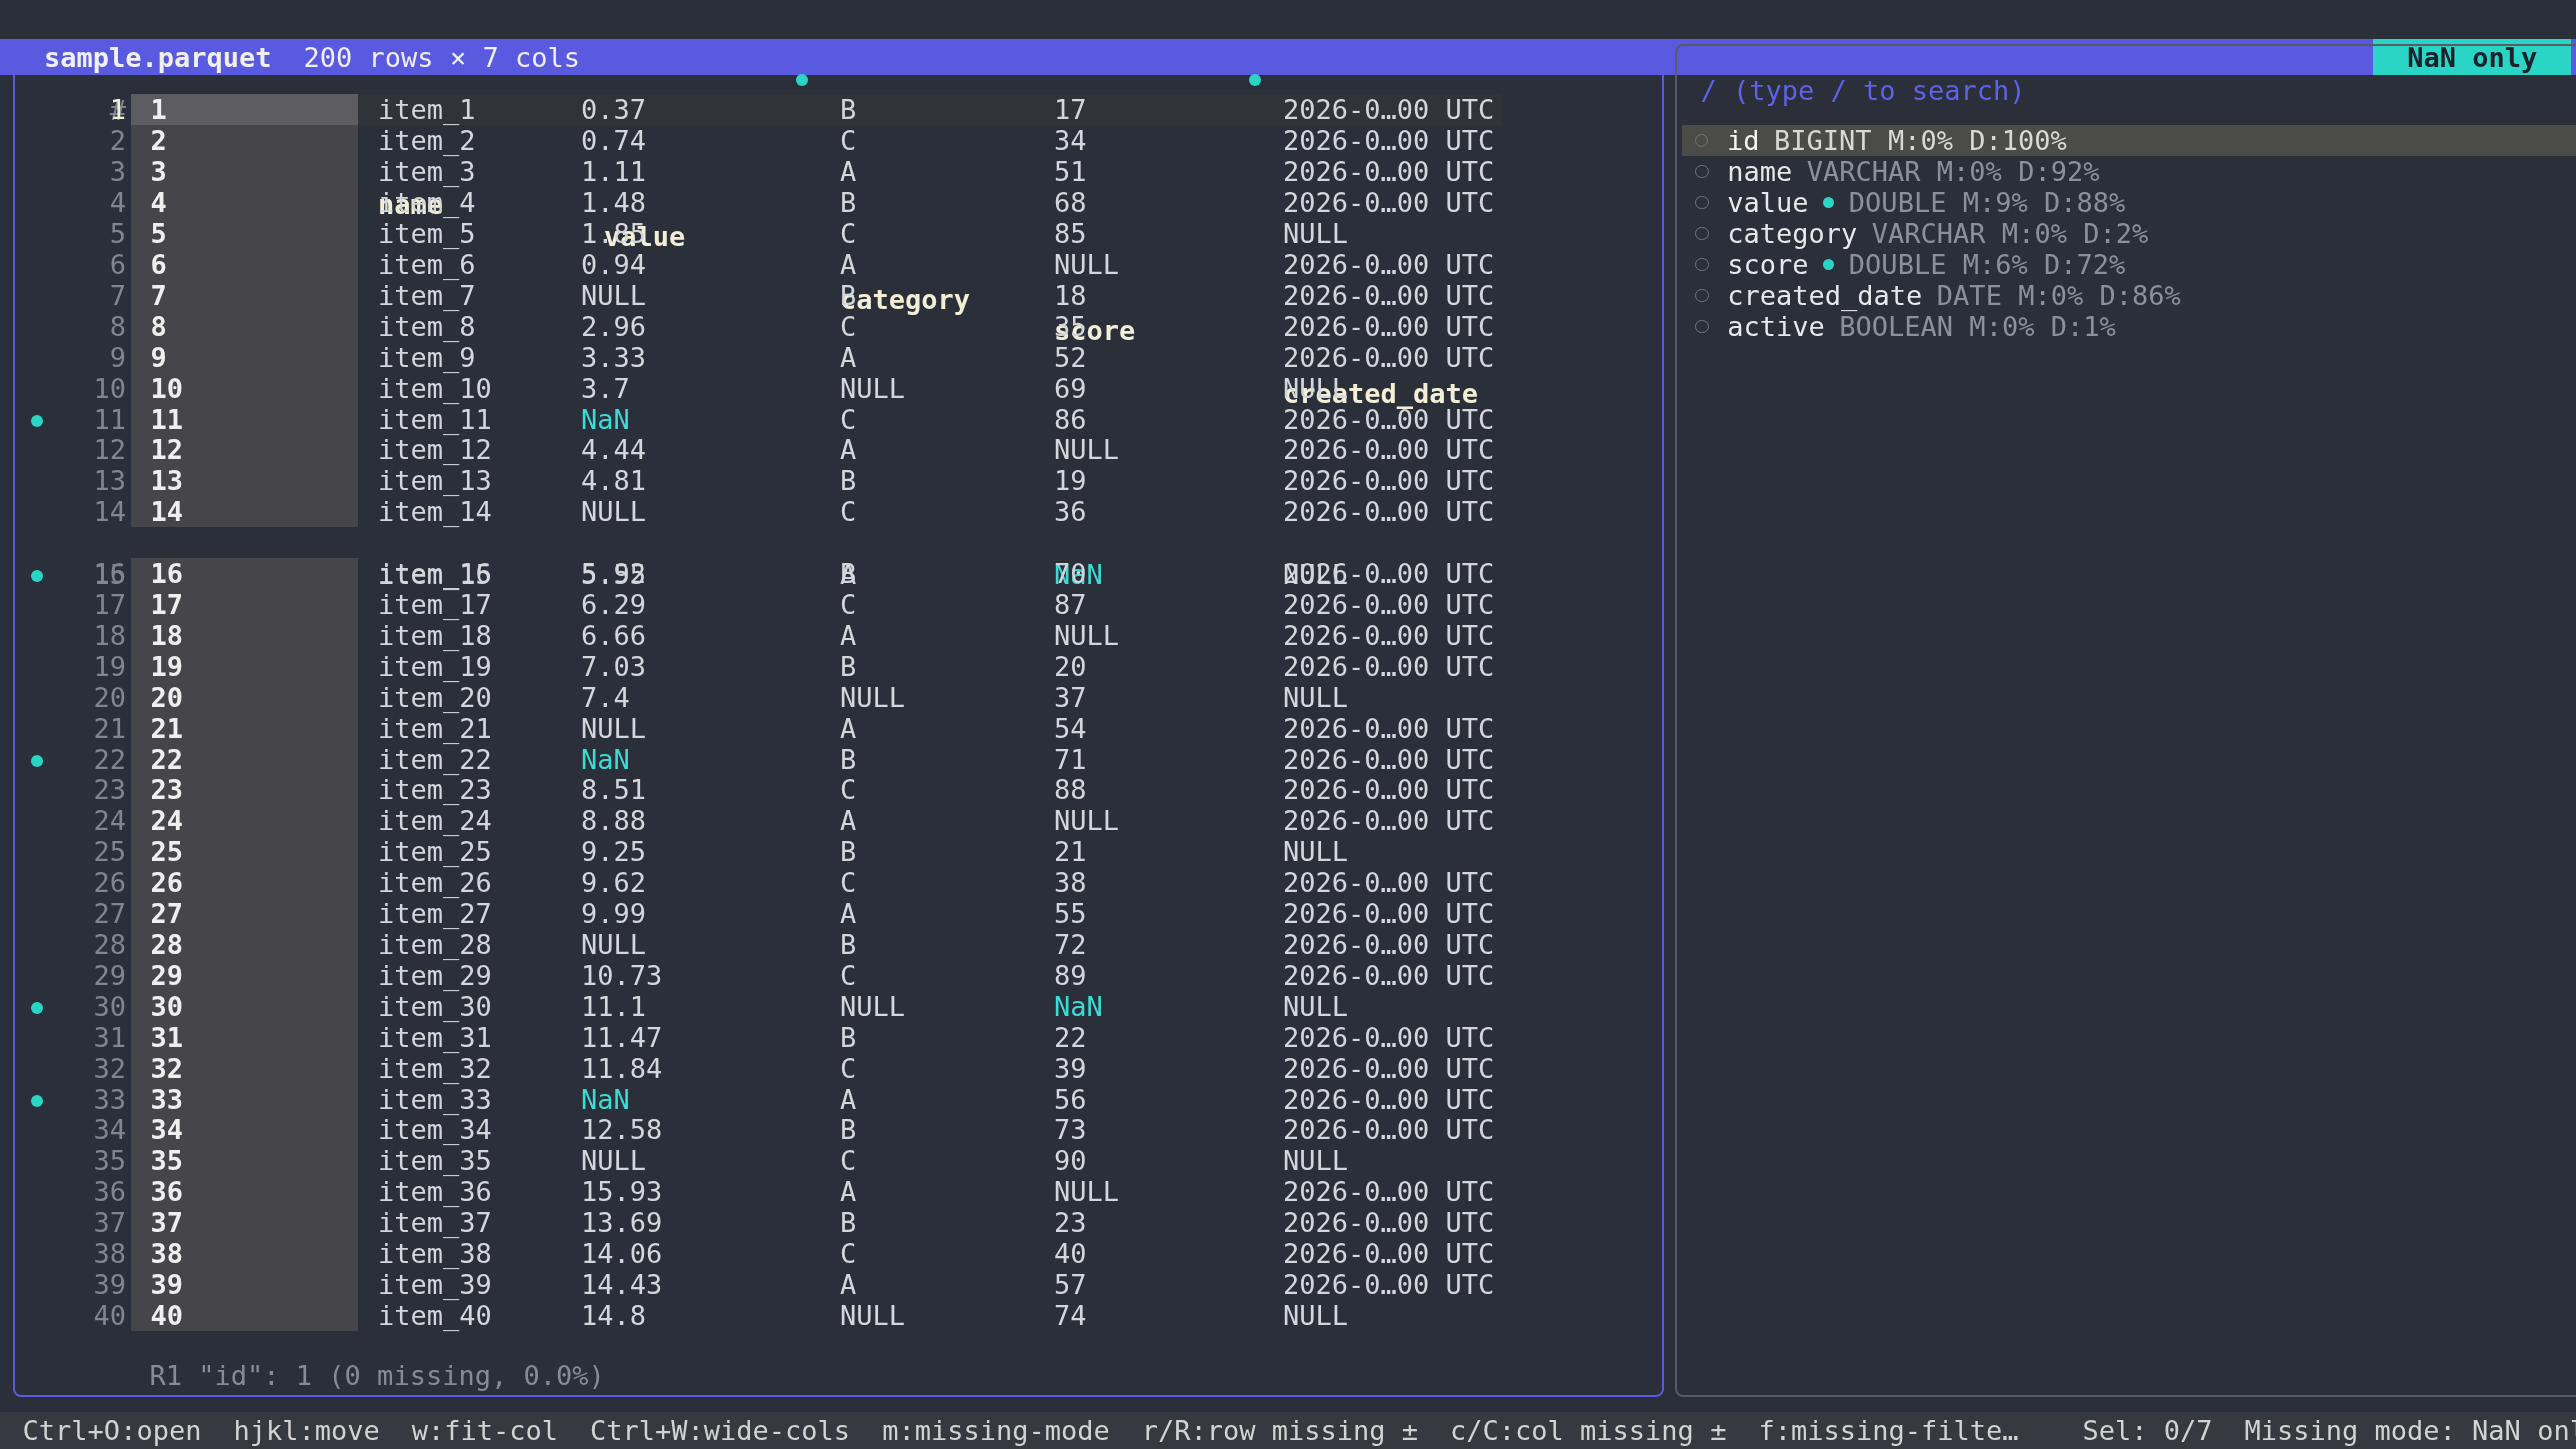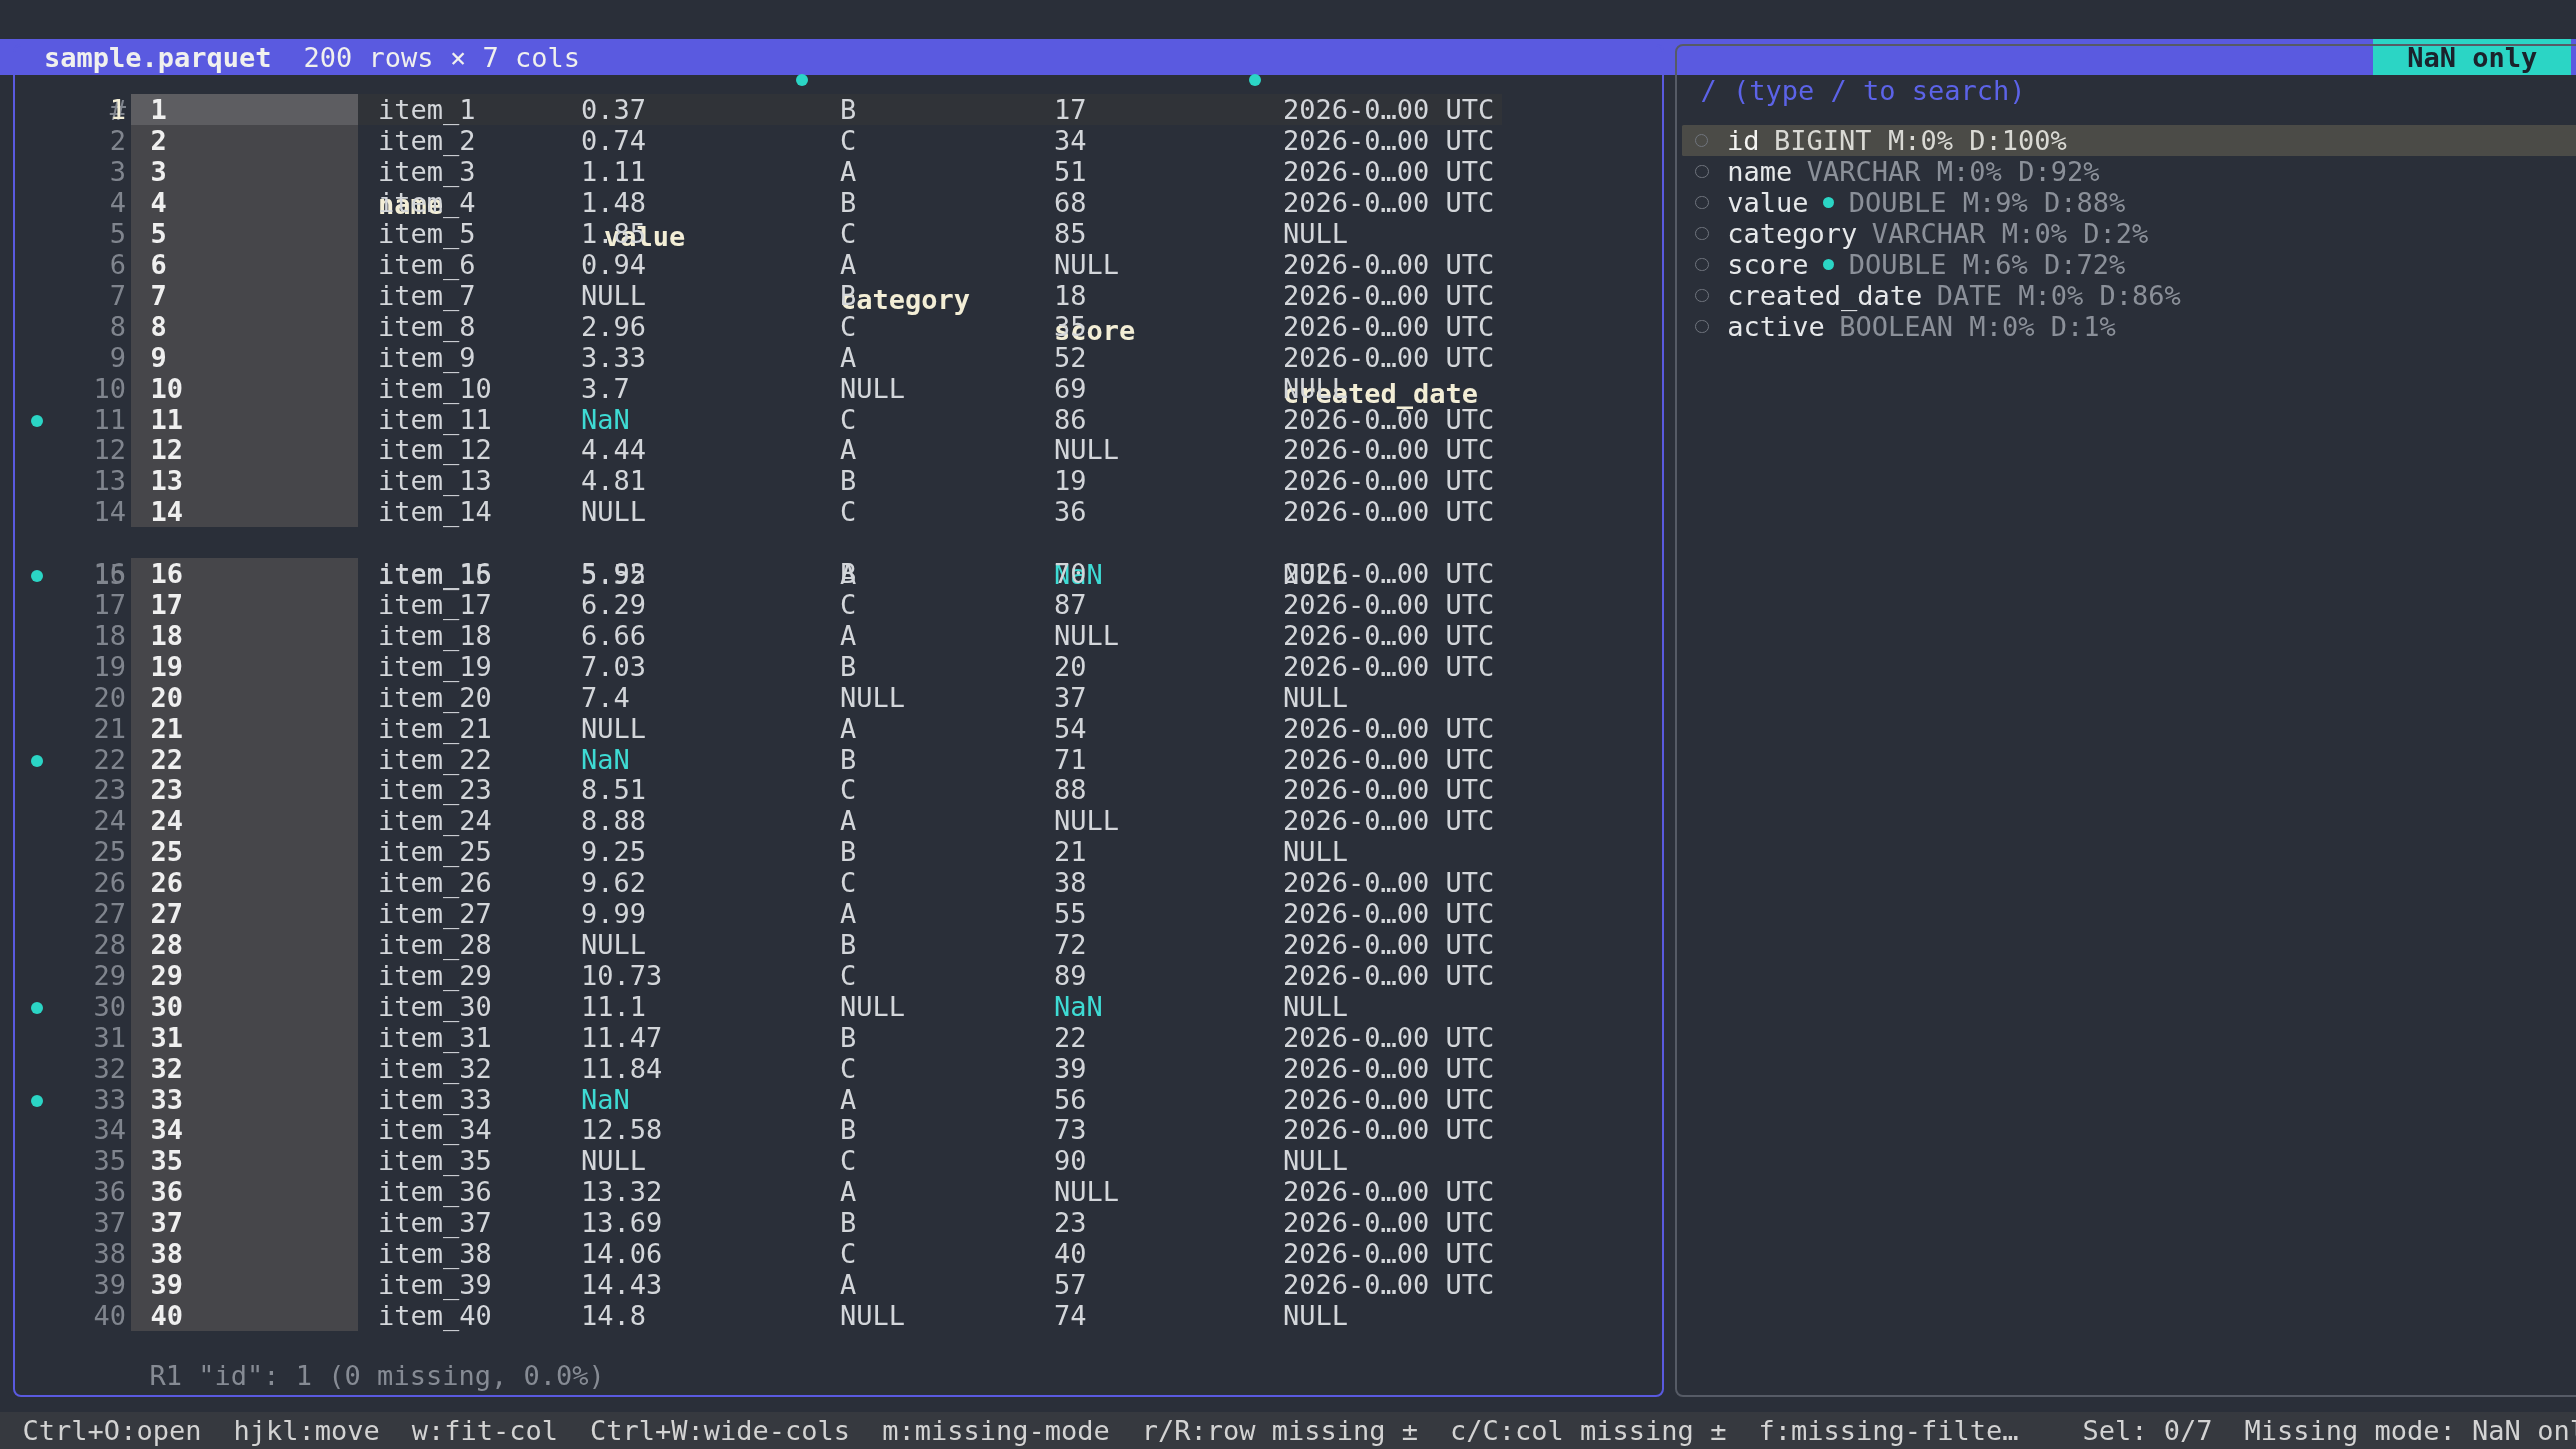--- a/index.html
+++ b/index.html
@@ -158,21 +158,21 @@
         <div class="trow" style="top: 821px; height: 31px; line-height: 31px;"><span class="rownum">26</span><span class="cell-id" style="height: 31px;">26</span><span class="cell c-name">item_26</span><span class="cell c-value">9.62</span><span class="cell c-category">C</span><span class="cell c-score">38</span><span class="cell c-created">2026-0…00 UTC</span></div>
         <div class="trow" style="top: 852px; height: 31px; line-height: 31px;"><span class="rownum">27</span><span class="cell-id" style="height: 31px;">27</span><span class="cell c-name">item_27</span><span class="cell c-value">9.99</span><span class="cell c-category">A</span><span class="cell c-score">55</span><span class="cell c-created">2026-0…00 UTC</span></div>
         <div class="trow" style="top: 883px; height: 31px; line-height: 31px;"><span class="rownum">28</span><span class="cell-id" style="height: 31px;">28</span><span class="cell c-name">item_28</span><span class="cell c-value">NULL</span><span class="cell c-category">B</span><span class="cell c-score">72</span><span class="cell c-created">2026-0…00 UTC</span></div>
         <div class="trow" style="top: 914px; height: 31px; line-height: 31px;"><span class="rownum">29</span><span class="cell-id" style="height: 31px;">29</span><span class="cell c-name">item_29</span><span class="cell c-value">10.73</span><span class="cell c-category">C</span><span class="cell c-score">89</span><span class="cell c-created">2026-0…00 UTC</span></div>
         <div class="trow" style="top: 945px; height: 31px; line-height: 31px;"><span class="row-dot"></span><span class="rownum">30</span><span class="cell-id" style="height: 31px;">30</span><span class="cell c-name">item_30</span><span class="cell c-value">11.1</span><span class="cell c-category">NULL</span><span class="cell c-score nan">NaN</span><span class="cell c-created">NULL</span></div>
         <div class="trow" style="top: 976px; height: 31px; line-height: 31px;"><span class="rownum">31</span><span class="cell-id" style="height: 31px;">31</span><span class="cell c-name">item_31</span><span class="cell c-value">11.47</span><span class="cell c-category">B</span><span class="cell c-score">22</span><span class="cell c-created">2026-0…00 UTC</span></div>
         <div class="trow" style="top: 1007px; height: 31px; line-height: 31px;"><span class="rownum">32</span><span class="cell-id" style="height: 31px;">32</span><span class="cell c-name">item_32</span><span class="cell c-value">11.84</span><span class="cell c-category">C</span><span class="cell c-score">39</span><span class="cell c-created">2026-0…00 UTC</span></div>
         <div class="trow" style="top: 1038px; height: 31px; line-height: 31px;"><span class="row-dot"></span><span class="rownum">33</span><span class="cell-id" style="height: 31px;">33</span><span class="cell c-name">item_33</span><span class="cell c-value nan">NaN</span><span class="cell c-category">A</span><span class="cell c-score">56</span><span class="cell c-created">2026-0…00 UTC</span></div>
         <div class="trow" style="top: 1068px; height: 31px; line-height: 31px;"><span class="rownum">34</span><span class="cell-id" style="height: 31px;">34</span><span class="cell c-name">item_34</span><span class="cell c-value">12.58</span><span class="cell c-category">B</span><span class="cell c-score">73</span><span class="cell c-created">2026-0…00 UTC</span></div>
         <div class="trow" style="top: 1099px; height: 31px; line-height: 31px;"><span class="rownum">35</span><span class="cell-id" style="height: 31px;">35</span><span class="cell c-name">item_35</span><span class="cell c-value">NULL</span><span class="cell c-category">C</span><span class="cell c-score">90</span><span class="cell c-created">NULL</span></div>
-        <div class="trow" style="top: 1130px; height: 31px; line-height: 31px;"><span class="rownum">36</span><span class="cell-id" style="height: 31px;">36</span><span class="cell c-name">item_36</span><span class="cell c-value">13.32</span><span class="cell c-category">A</span><span class="cell c-score">NULL</span><span class="cell c-created">2026-0…00 UTC</span></div>
+        <div class="trow" style="top: 1130px; height: 31px; line-height: 31px;"><span class="rownum">36</span><span class="cell-id" style="height: 31px;">36</span><span class="cell c-name">item_36</span><span class="cell c-value">15.93</span><span class="cell c-category">A</span><span class="cell c-score">NULL</span><span class="cell c-created">2026-0…00 UTC</span></div>
         <div class="trow" style="top: 1161px; height: 31px; line-height: 31px;"><span class="rownum">37</span><span class="cell-id" style="height: 31px;">37</span><span class="cell c-name">item_37</span><span class="cell c-value">13.69</span><span class="cell c-category">B</span><span class="cell c-score">23</span><span class="cell c-created">2026-0…00 UTC</span></div>
         <div class="trow" style="top: 1192px; height: 31px; line-height: 31px;"><span class="rownum">38</span><span class="cell-id" style="height: 31px;">38</span><span class="cell c-name">item_38</span><span class="cell c-value">14.06</span><span class="cell c-category">C</span><span class="cell c-score">40</span><span class="cell c-created">2026-0…00 UTC</span></div>
         <div class="trow" style="top: 1223px; height: 31px; line-height: 31px;"><span class="rownum">39</span><span class="cell-id" style="height: 31px;">39</span><span class="cell c-name">item_39</span><span class="cell c-value">14.43</span><span class="cell c-category">A</span><span class="cell c-score">57</span><span class="cell c-created">2026-0…00 UTC</span></div>
         <div class="trow" style="top: 1254px; height: 31px; line-height: 31px;"><span class="rownum">40</span><span class="cell-id" style="height: 31px;">40</span><span class="cell c-name">item_40</span><span class="cell c-value">14.8</span><span class="cell c-category">NULL</span><span class="cell c-score">74</span><span class="cell c-created">NULL</span></div>
       </div>
     <div class="stat-line">
       <span>R1 "id": 1 (0 missing, 0.0%)</span>
     </div>
   </div>
 </div>

